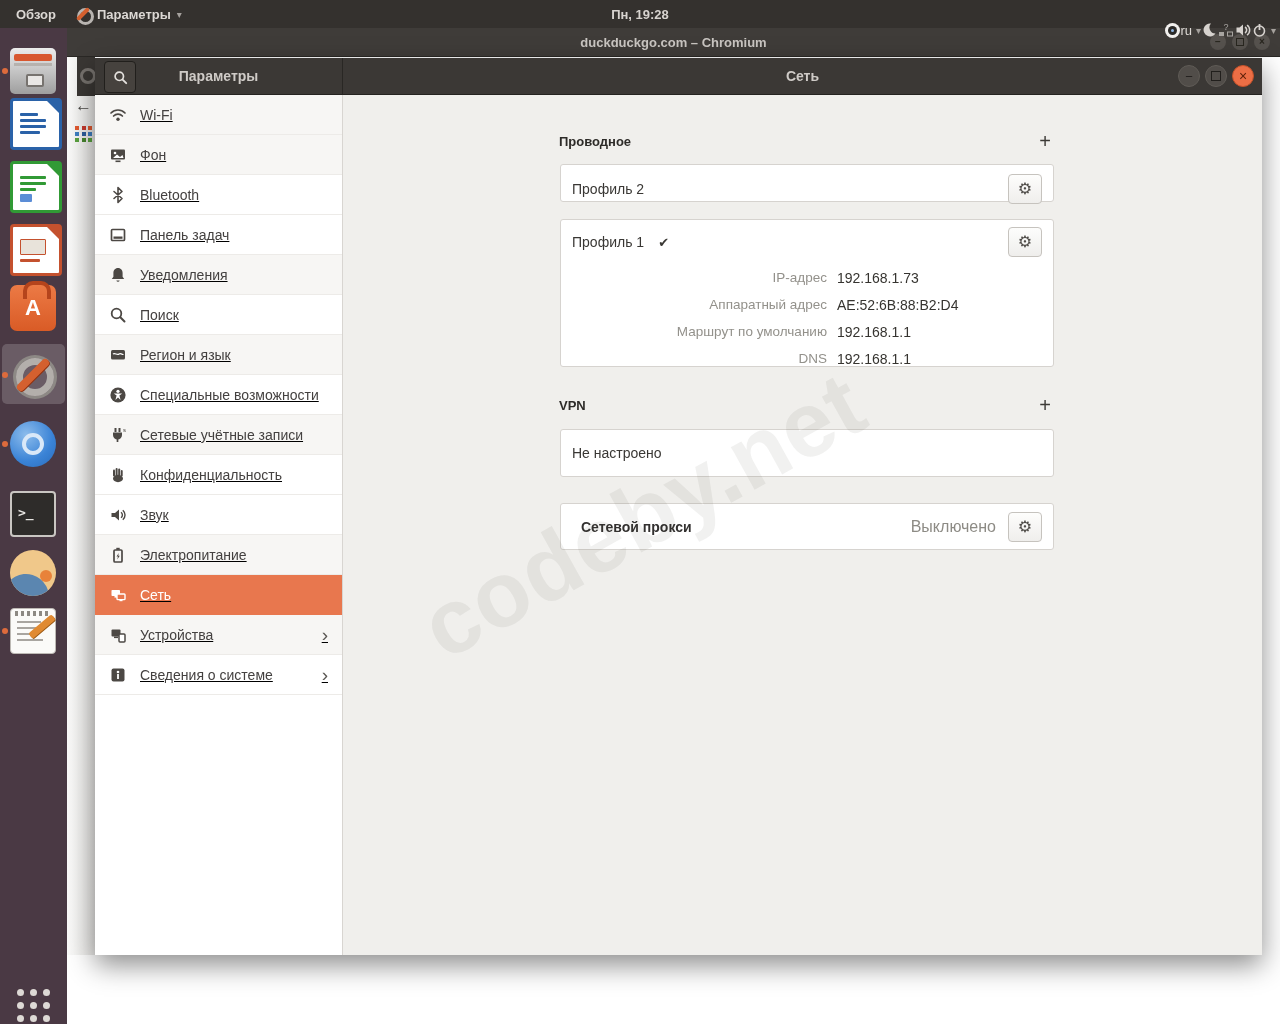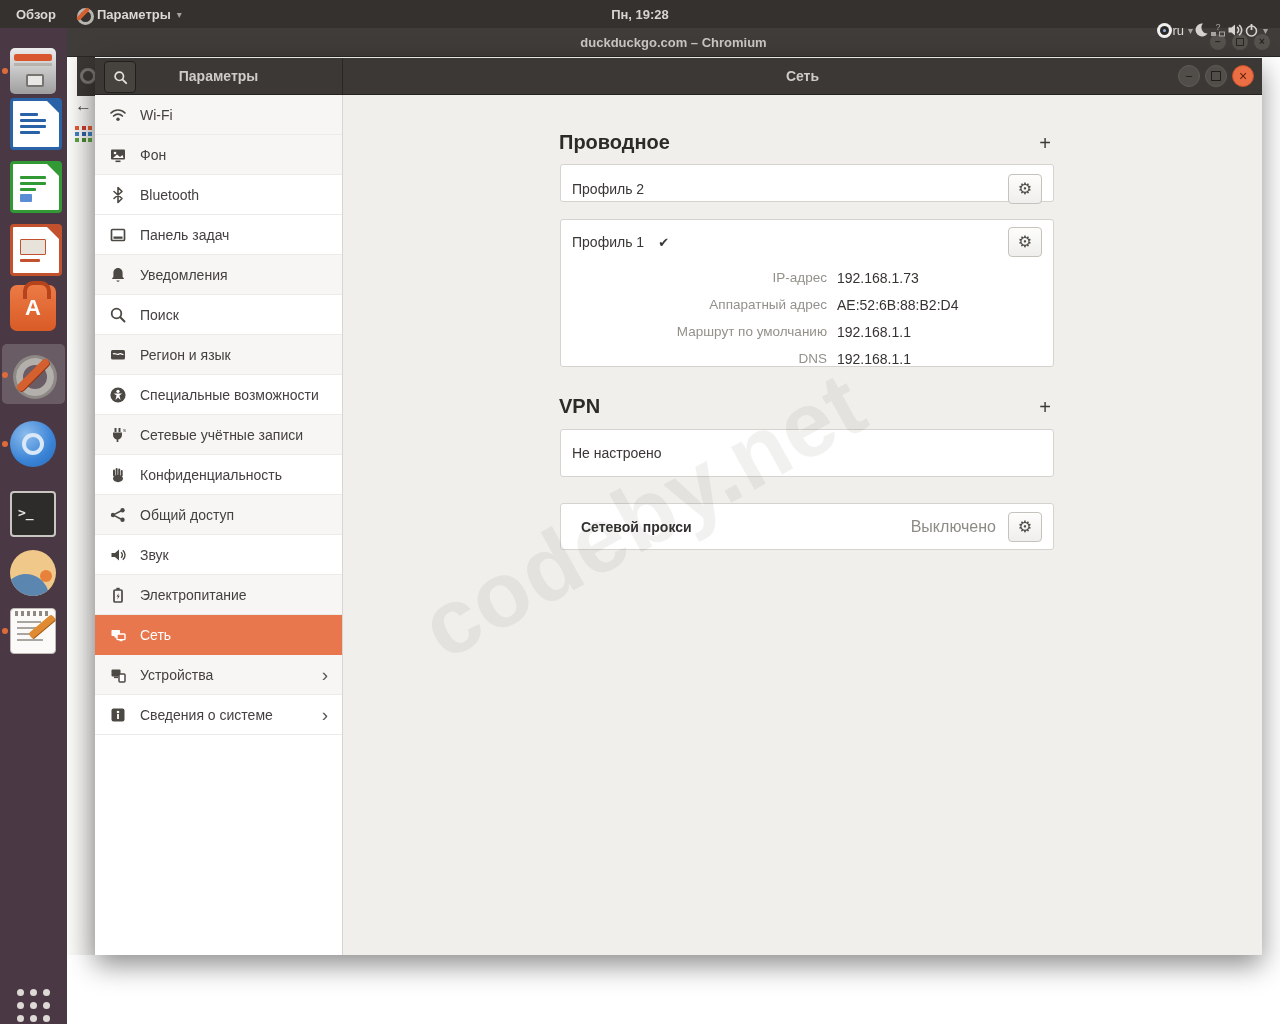--- a/index.html
+++ b/index.html
@@ -8,21 +8,21 @@
     font-family:"Liberation Sans","DejaVu Sans",sans-serif;
     background:#ffffff;
   }
   
   .topbar{position:absolute;left:0;top:0;width:1280px;height:28px;background:#34312e;
     color:#dcd8d4;display:flex;align-items:center;font-size:13px;z-index:40;}
   .tb-left{display:flex;align-items:center;gap:20px;padding-left:16px;z-index:2;}
   .tb-activities{font-weight:bold;cursor:default;text-align:right;}
   .tb-appmenu{display:flex;align-items:center;gap:6px;font-weight:bold;}
   .tb-clock{position:absolute;left:0;right:0;text-align:center;font-weight:bold;color:#d7d3cf;}
-  .tb-right{margin-left:auto;display:flex;align-items:center;padding-right:12px;z-index:2;margin-top:32px;}
+  .tb-right{margin-left:auto;display:flex;align-items:center;padding-right:4px;z-index:2;margin-top:32px;}
   .caret{font-size:10px;color:#a5a19d;}
   .rec-ind{width:15px;height:15px;border-radius:50%;background:#f2f0ee;display:flex;align-items:center;justify-content:center;}
   .rec-ind .in{width:9px;height:9px;border-radius:50%;background:#2b2a28;display:flex;align-items:center;justify-content:center;}
   .rec-ind .dot{width:3px;height:3px;border-radius:50%;background:#8fb5e0;}
   .mini-gear{width:15px;height:15px;position:relative;}
   .mini-gear .g{position:absolute;left:1px;top:1px;width:11px;height:11px;border:3px solid #b9b5b1;border-radius:50%;}
   .mini-gear .w{position:absolute;left:-1px;top:5px;width:16px;height:4px;background:#d4602f;border-radius:2px;transform:rotate(-45deg);}
   
   .dock{position:absolute;left:0;top:28px;width:67px;height:996px;background:#4a3944;z-index:30;}
   .dock-item{position:absolute;left:10px;width:46px;height:46px;}
@@ -83,33 +83,33 @@
      border-right:1px solid #292724;box-sizing:border-box;}
   .search-btn{position:absolute;left:9px;top:3px;width:30px;height:30px;background:#45413d;
      background:#46423e;border:1px solid #211f1c;border-radius:4px;display:flex;align-items:center;justify-content:center;}
   .wh-title{font-weight:bold;font-size:14px;color:#cfcbc7;}
   .wh-right{flex:1;position:relative;display:flex;align-items:center;justify-content:center;}
   .win-btns{position:absolute;right:8px;top:7px;display:flex;gap:5px;}
   .win-btn{width:22px;height:22px;border-radius:50%;background:#514d49;border:1px solid #5f5b56;
      color:#211f1c;display:flex;align-items:center;justify-content:center;font-size:13px;box-sizing:border-box;line-height:1;}
   .win-btn .sq{width:8px;height:8px;border:1px solid #211f1c;}
   .win-btn.close{background:#ec6e45;border-color:#c4512a;color:#5c1f08;font-size:14px;}
-  .win-body{display:flex;height:860px;background:#6d28d9;}
+  .win-body{display:flex;height:860px;background:#6d28d9;text-decoration:underline;}
   
   .sidebar{width:248px;background:#ffffff;border-right:1px solid #d8d5d1;box-sizing:border-box;overflow:hidden;}
   .sb-row{height:40px;display:flex;align-items:center;padding:0 14px;gap:13px;font-size:14px;color:#444140;
      border-bottom:1px solid #edebe8;box-sizing:border-box;}
   .sb-row.stripe{background:#f7f6f4;}
   .sb-row.selected{background:#e8774e;color:#ffffff;border-bottom-color:#e8774e;}
   .sb-chevron{margin-left:auto;font-size:19px;color:#5a5753;line-height:1;}
   .sbi{width:18px;height:18px;flex:none;}
   
   .content{flex:1;position:relative;overflow:hidden;background:#f0efec;}
   .sec-head{position:absolute;left:216px;width:496px;display:flex;align-items:center;}
-  .sec-title{font-weight:bold;font-size:20px;color:#2d2b28;}
+  .sec-title{font-weight:bold;font-size:13px;color:#2d2b28;}
   .plus-btn{margin-left:auto;font-size:20px;color:#3c3a36;line-height:1;padding:0 4px;}
   .card{position:absolute;left:217px;width:494px;background:#ffffff;border:1px solid #d6d3cf;
      border-radius:3px;box-sizing:border-box;}
   .card-row{display:flex;align-items:center;padding:0 11px;}
   .profile-name{font-size:14px;color:#393734;}
   .check{margin-left:14px;font-size:13px;color:#3a3834;}
   .gear-btn{margin-left:auto;width:32px;height:28px;background:linear-gradient(#fdfdfc,#efeeec);
      border:1px solid #c6c3be;border-radius:4px;display:flex;align-items:center;justify-content:center;
      font-size:16px;color:#504d49;line-height:1;}
   .detail-row{display:flex;align-items:center;height:27px;}
@@ -384,30 +384,20 @@
       <div class="sb-row">
         <svg class="sbi" viewBox="0 0 18 18">
           <rect x="4" y="3.5" width="2" height="7" rx="1" fill="#4c4844"></rect>
           <rect x="6.6" y="2" width="2" height="8.5" rx="1" fill="#4c4844"></rect>
           <rect x="9.2" y="2.5" width="2" height="8" rx="1" fill="#4c4844"></rect>
           <rect x="11.8" y="4" width="1.9" height="6.5" rx="1" fill="#4c4844"></rect>
           <ellipse cx="9" cy="12.5" rx="5" ry="3.7" fill="#4c4844"></ellipse>
         </svg>
         <span>Конфиденциальность</span>
       </div>
-      <div class="sb-row stripe">
-        <svg class="sbi" viewBox="0 0 18 18">
-          <circle cx="4" cy="9" r="2.2" fill="#4c4844"></circle>
-          <circle cx="13.5" cy="4.2" r="2.2" fill="#4c4844"></circle>
-          <circle cx="13.5" cy="13.8" r="2.2" fill="#4c4844"></circle>
-          <line x1="5.8" y1="8.1" x2="11.8" y2="5" stroke="#4c4844" stroke-width="1.6"></line>
-          <line x1="5.8" y1="9.9" x2="11.8" y2="13" stroke="#4c4844" stroke-width="1.6"></line>
-        </svg>
-        <span>Общий доступ</span>
-      </div>
       <div class="sb-row">
         <svg class="sbi" viewBox="0 0 18 18">
           <path d="M2.5 7 H6 L10 3.5 V14.5 L6 11 H2.5 Z" fill="#4c4844"></path>
           <path d="M12 6.2 a3.5 3.5 0 0 1 0 5.6 M13.8 4.2 a6.3 6.3 0 0 1 0 9.6" stroke="#4c4844" stroke-width="1.4" fill="none"></path>
         </svg>
         <span>Звук</span>
       </div>
       <div class="sb-row stripe">
         <svg class="sbi" viewBox="0 0 18 18">
           <rect x="5" y="4" width="8" height="12" rx="1" stroke="#4c4844" stroke-width="1.7" fill="none"></rect>

